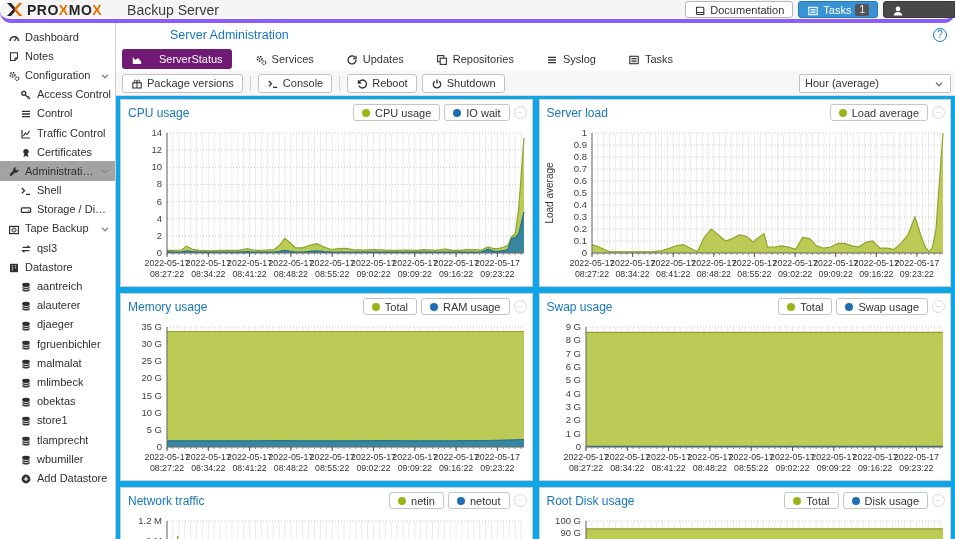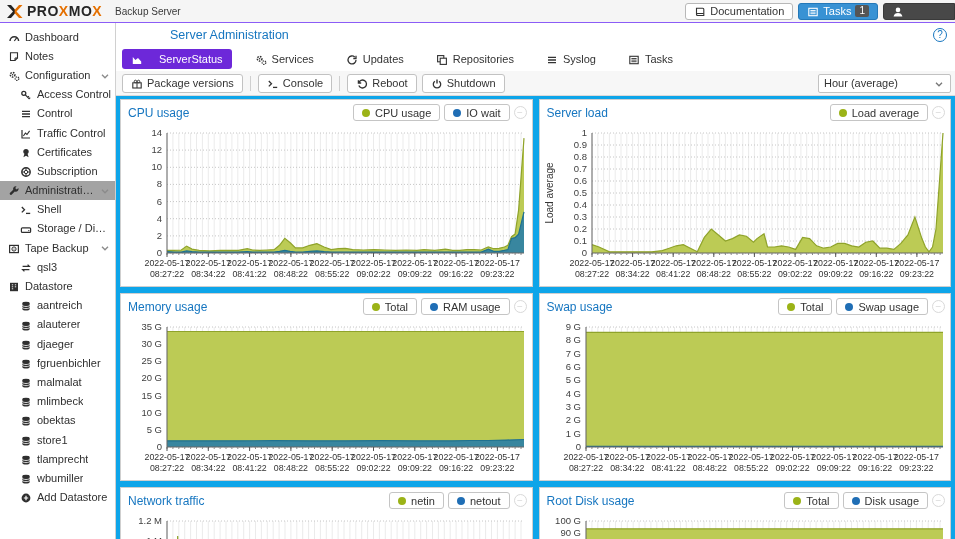--- a/index.html
+++ b/index.html
@@ -1,25 +1,25 @@
 <!DOCTYPE html>
 <html><head>
 <meta charset="utf-8">
 <style>
   * { box-sizing: border-box; margin: 0; padding: 0; }
   html,body { width:955px; height:539px; overflow:hidden; }
   body { font-family:"Liberation Sans","DejaVu Sans",sans-serif; font-size:11px; color:#333; background:#fff; }
 
   
-  .topbar { height:23px; background:#f5f5f5; border-bottom:1px solid #8b5cf6; display:flex; align-items:center; padding:0 0 0 6px; }
+  .topbar { height:23px; background:#f5f5f5; border-bottom:4px solid #8b5cf6; display:flex; align-items:center; padding:0 0 0 6px;border-radius:11px; }
   .logo { display:flex; align-items:center; gap:4px; }
   .logo-mark { width:17px; height:15px; }
   .brand { font-weight:bold; font-size:14px; letter-spacing:0.5px; color:#262626; }
   .brand .ox { color:#e57000; }
-  .product { margin-left:9px; font-size:10px; color:#3a3a3a; }
+  .product { margin-left:21px; font-size:14px; color:#3a3a3a; }
   .topbar-right { margin-left:auto; display:flex; align-items:center; gap:5px; height:23px; }
   .tb-btn { display:flex; align-items:center; gap:4px; height:17px; padding:0 8px; border:1px solid #b8b8b8; border-radius:3px; background:#fff; color:#333; cursor:pointer; font-size:11px; }
   .tb-btn.blue { background:#3892d4; border-color:#2478b8; color:#fff; }
   .tb-btn.dark { background:#484848; border-color:#3a3a3a; color:#fff; width:72px; border-radius:3px 0 0 3px; margin-right:0; justify-content:flex-start; }
   .badge { background:#555; color:#fff; border-radius:2px; padding:0 4px; font-size:10px; line-height:12px; }
   .ic { width:12px; height:12px; display:inline-block; vertical-align:middle; flex:0 0 auto; }
 
   
   .shell { display:flex; height:516px; }
   .sidebar { width:116px; background:#fff; border-right:1px solid #d0d0d0; padding-top:4px; overflow:hidden; }
@@ -28,25 +28,25 @@
   .side-item.selected { background:#a3a3a3; }
   .side-item .caret { margin-left:auto; color:#8a8a8a; }
   .side-item .lbl { overflow:hidden; text-overflow:ellipsis; }
 
   .main { flex:1; display:flex; flex-direction:column; background:#fff; min-width:0; }
   .title-row { height:24px; display:flex; align-items:center; padding:0 8px 0 6px; }
   .page-title { color:#1676c0; font-size:12.5px;margin-left:48px; }
   .help-btn { margin-left:auto; color:#1676c0; width:14px; height:14px; border:1px solid #1676c0; border-radius:50%; font-size:10px; line-height:12px; text-align:center; cursor:pointer; }
   .tab-row { height:24px; display:flex; align-items:flex-end; gap:14px; padding:0 6px 2px 6px; }
   .tab { display:flex; align-items:center; gap:5px; height:20px; padding:0 9px; border-radius:3px; color:#333; cursor:pointer; }
-  .tab.active { background:#6d28d9; color:#fff;gap:16px; }
+  .tab.active { background:#701a75; color:#fff;gap:16px; }
   .toolbar { height:25px; display:flex; align-items:center; gap:5px; padding:0 4px 0 6px; border-bottom:1px solid #dadada; background:#f7f7f7; }
   .tool-btn { display:flex; align-items:center; gap:4px; height:19px; padding:0 8px; border:1px solid #c2c2c2; border-radius:3px; background:#fff; cursor:pointer; color:#333; }
   .tool-sep { width:1px; height:15px; background:#cfcfcf; margin:0 2px; }
-  .timeframe { margin-left:auto; display:flex; align-items:center; justify-content:space-between; width:133px; height:19px; border:1px solid #c2c2c2; border-radius:2px; background:#fff; padding:0 5px; cursor:pointer; color:#333; }
+  .timeframe { margin-left:auto; display:flex; align-items:center; justify-content:space-between; width:152px; height:19px; border:1px solid #c2c2c2; border-radius:2px; background:#fff; padding:0 5px; cursor:pointer; color:#333; }
   .timeframe .caret { color:#777; }
 
   
   .charts { flex:1; background:#0ea5e9; padding:3px 4px; display:grid; grid-template-columns:1fr 1fr; grid-auto-rows:188px; gap:6px 6px; overflow:hidden; }
   .panel { background:#fff; border:1px solid #cfcfcf; overflow:hidden; }
   .panel-hd { height:25px; display:flex; align-items:center; padding:0 5px 0 7px; }
   .panel-title { color:#1676c0; font-size:12px; }
   .legend { margin-left:auto; display:flex; align-items:center; gap:4px; }
   .pill { display:flex; align-items:center; gap:5px; height:17px; padding:0 8px; background:#fff; border:1px solid #c5c5c5; border-radius:3px; cursor:pointer; font-size:11px; color:#333; }
   .dot { width:8px; height:8px; border-radius:50%; }
@@ -141,28 +141,20 @@
             <path d="M3.4 8l2-3 1.6 1.5 2.6-3.6" fill="none" stroke="currentColor" stroke-width="1.1"></path>
           </svg></span>
         <span class="lbl">Traffic Control</span>
       </div>
       <div class="side-item lvl1">
         <span class="ic"><svg class="ic" viewBox="0 0 12 12">
             <circle cx="6" cy="4.6" r="2.7" fill="currentColor"></circle>
             <path d="M4.4 6.8l-1 3.4 2.6-1.5 2.6 1.5-1-3.4z" fill="currentColor"></path>
           </svg></span>
         <span class="lbl">Certificates</span>
-      </div>
-      <div class="side-item lvl1">
-        <span class="ic"><svg class="ic" viewBox="0 0 12 12">
-            <circle cx="6" cy="6" r="4.2" fill="none" stroke="currentColor" stroke-width="1.4"></circle>
-            <circle cx="6" cy="6" r="1.7" fill="none" stroke="currentColor" stroke-width="1"></circle>
-            <path d="M6 1.8v2.5M6 7.7v2.5M1.8 6h2.5M7.7 6h2.5" stroke="currentColor" stroke-width="1"></path>
-          </svg></span>
-        <span class="lbl">Subscription</span>
       </div>
       <div class="side-item lvl0 selected">
         <span class="ic"><svg class="ic" viewBox="0 0 12 12">
             <path d="M10.4 3a2.7 2.7 0 0 1-3.6 3.4L3.5 9.7A1.15 1.15 0 0 1 1.9 8.1l3.3-3.3A2.7 2.7 0 0 1 8.6 1.4L7.1 2.9l1.6 1.6z" fill="currentColor"></path>
           </svg></span>
         <span class="lbl">Administration</span>
         <span class="caret"><svg class="ic" viewBox="0 0 12 12">
             <path d="M3 4.8l3 3 3-3" fill="none" stroke="currentColor" stroke-width="1.3"></path>
           </svg></span>
       </div>

